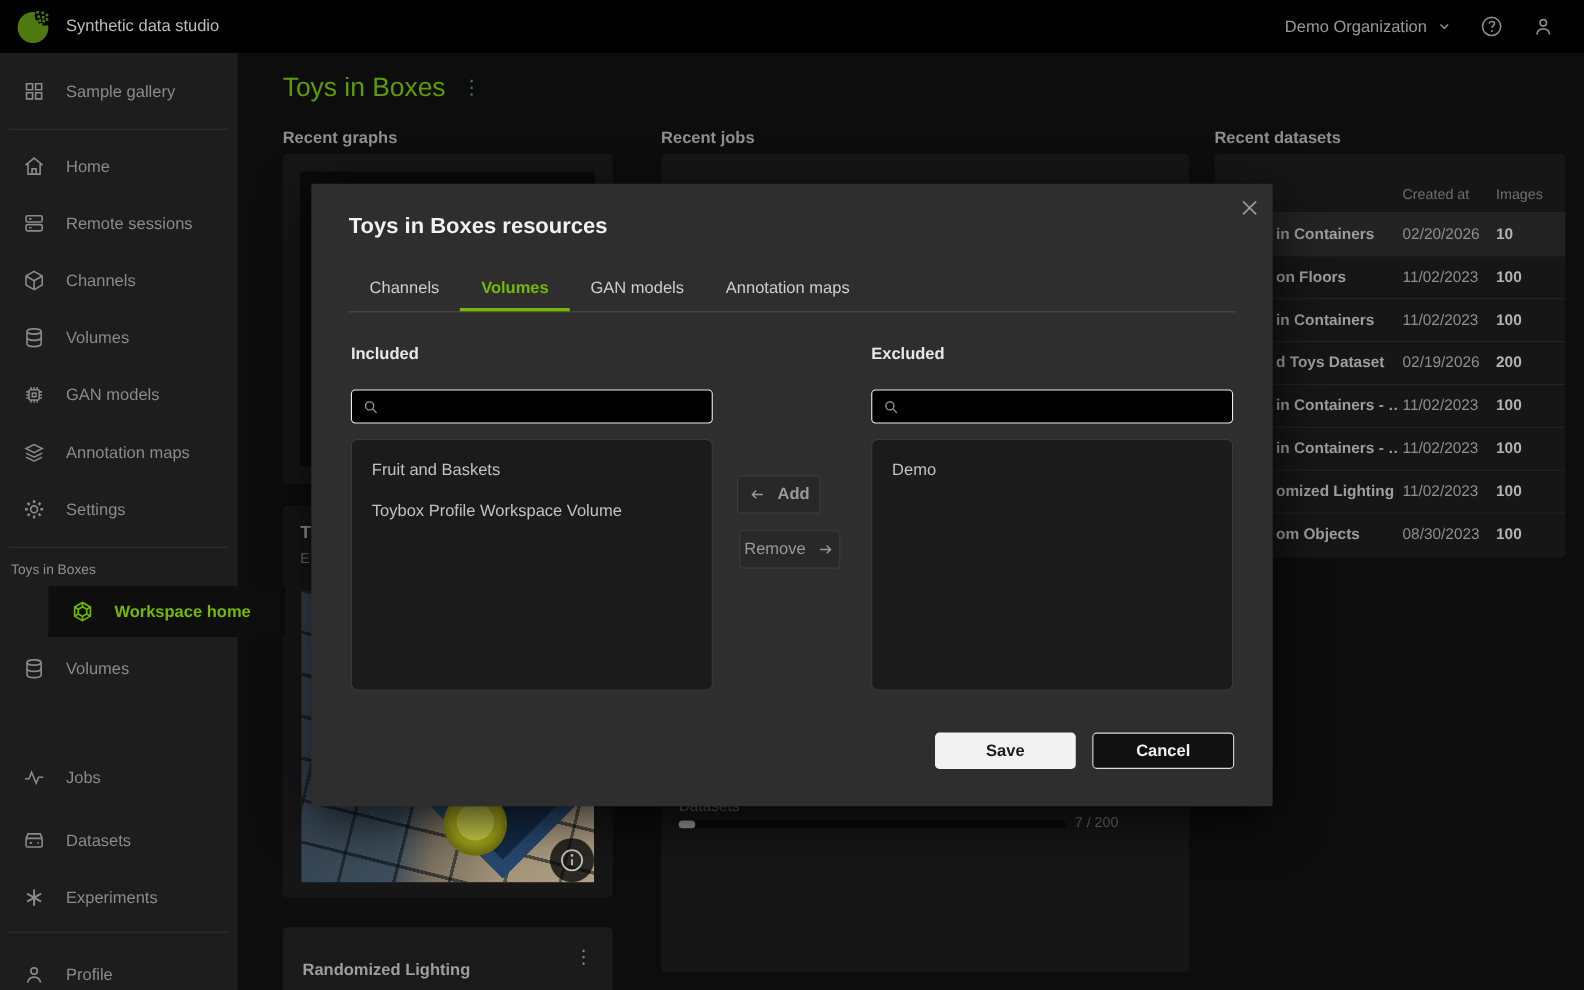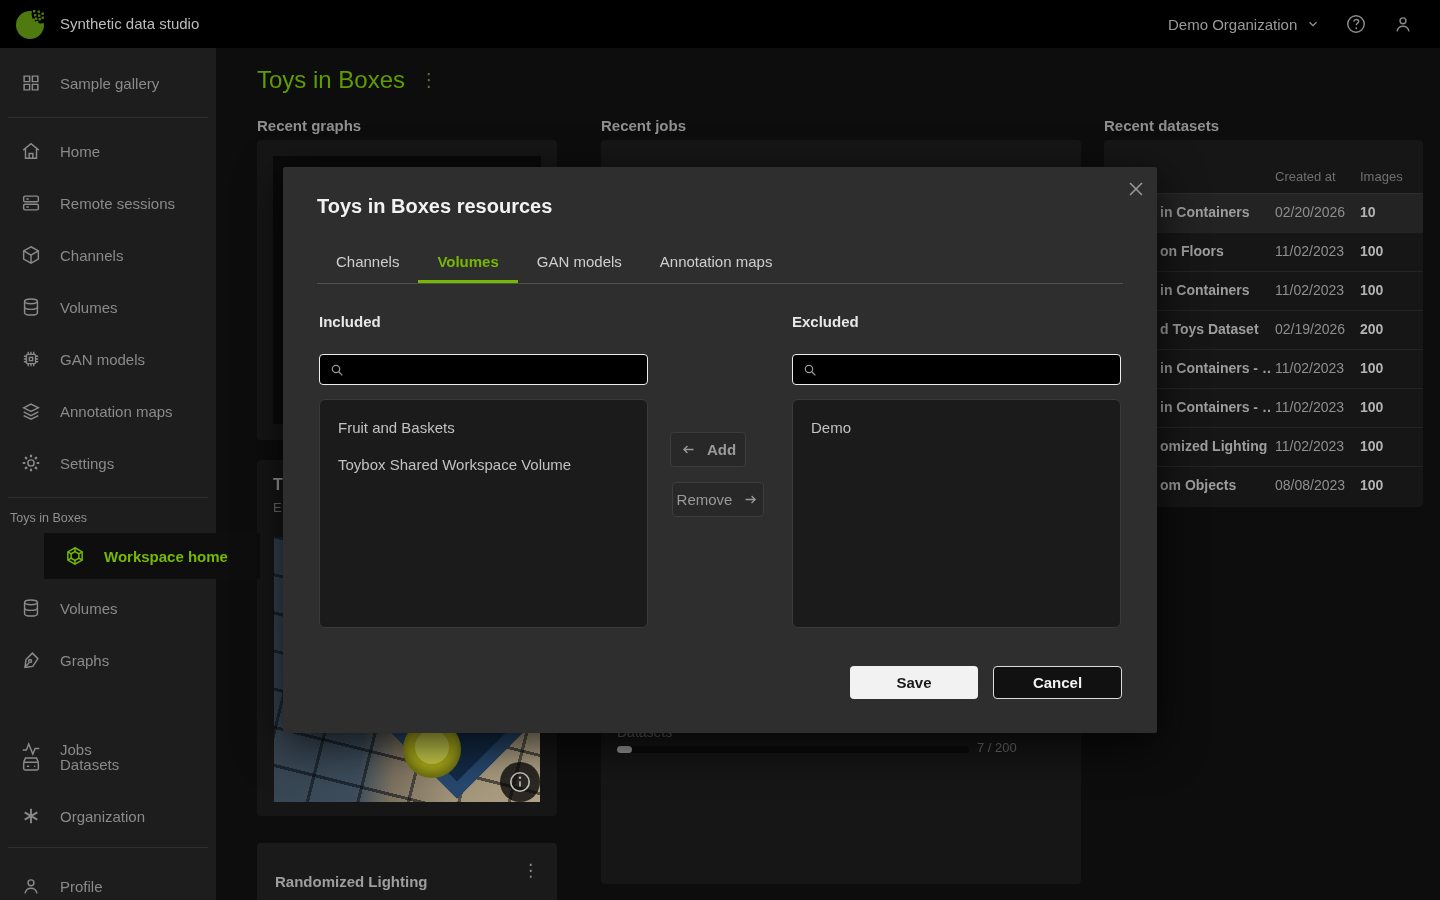--- a/index.html
+++ b/index.html
@@ -232,48 +232,40 @@
       <span>Workspace home</span>
     </div>
     <div class="side-item" style="top:539px;">
       <svg viewBox="0 0 24 24" width="22" height="22" fill="none" stroke="currentColor" stroke-width="1.6">
           <ellipse cx="12" cy="5.8" rx="7" ry="2.6"></ellipse>
           <path d="M5 5.8v12.4c0 1.4 3.1 2.6 7 2.6s7-1.2 7-2.6V5.8"></path>
           <path d="M5 12c0 1.4 3.1 2.6 7 2.6s7-1.2 7-2.6"></path>
         </svg>
       <span>Volumes</span>
     </div>
-    <div class="side-item" style="top:591px;">
-      <svg viewBox="0 0 24 24" width="22" height="22" fill="none" stroke="currentColor" stroke-width="1.6">
-          <path d="M13.5 4.5L19.5 10.5 14 19l-8.5 1 1-8.5z"></path>
-          <circle cx="11" cy="13" r="1.6"></circle>
-          <path d="M5.5 19.5l4.3-4.3"></path>
-        </svg>
-      <span>Graphs</span>
-    </div>
-    <div class="side-item" style="top:680px;">
+    <div class="side-item" style="top:638px;">
       <svg viewBox="0 0 24 24" width="22" height="22" fill="none" stroke="currentColor" stroke-width="1.6">
           <path d="M3 13h4l2.5-6.5 4.5 11 2.5-6H21"></path>
         </svg>
       <span>Jobs</span>
     </div>
     <div class="side-item" style="top:695px;">
       <svg viewBox="0 0 24 24" width="22" height="22" fill="none" stroke="currentColor" stroke-width="1.6">
           <path d="M4 10l2-4.5h12L20 10"></path>
           <rect x="4" y="10" width="16" height="8.5" rx="1.5"></rect>
           <path d="M7.5 14.5h2.5"></path>
           <circle cx="16" cy="14.5" r=".9" fill="currentColor" stroke="none"></circle>
         </svg>
       <span>Datasets</span>
     </div>
     <div class="side-item" style="top:747px;">
       <svg viewBox="0 0 24 24" width="22" height="22" fill="none" stroke="currentColor" stroke-width="2">
           <path d="M12 4v16M5.1 8l13.8 8M18.9 8L5.1 16"></path>
         </svg>
-      <span>Organization</span>
+      <span>Experiments</span>
     </div>
 
     <div class="side-div" style="top:799px;"></div>
     <div class="side-item" style="top:817px;">
       <svg viewBox="0 0 24 24" width="22" height="22" fill="none" stroke="currentColor" stroke-width="1.6">
           <circle cx="12" cy="8.5" r="3.2"></circle>
           <path d="M5.5 20c.8-3.6 3.4-5.5 6.5-5.5s5.7 1.9 6.5 5.5"></path>
         </svg>
       <span>Profile</span>
     </div>
@@ -358,21 +350,21 @@
         <span class="tdate">11/02/2023</span>
         <span class="timg">100</span>
     </div>
     <div class="trow" style="top:288px;">
       <span class="tname">omized Lighting</span>
         <span class="tdate">11/02/2023</span>
         <span class="timg">100</span>
     </div>
     <div class="trow" style="top:327px;border-bottom:none;">
       <span class="tname">om Objects</span>
-        <span class="tdate">08/08/2023</span>
+        <span class="tdate">08/30/2023</span>
         <span class="timg">100</span>
     </div>
   </div>
 
   <div class="modal">
     <div class="modal-title">Toys in Boxes resources</div>
     <div class="modal-close">
       <svg viewBox="0 0 24 24" width="22" height="22" fill="none" stroke="currentColor" stroke-width="1.7">
           <path d="M5.5 5.5l13 13M18.5 5.5l-13 13"></path>
         </svg>
@@ -398,21 +390,21 @@
     <div class="searchbox" style="left:509px;">
       <svg viewBox="0 0 24 24" width="16" height="16" fill="none" stroke="currentColor" stroke-width="1.8">
           <circle cx="10.5" cy="10.5" r="5.5"></circle>
           <path d="M14.6 14.6L20 20"></path>
         </svg>
       <input value="" style="">
     </div>
 
     <div class="listbox" style="left:36px;">
       <div class="list-item">Fruit and Baskets</div>
-      <div class="list-item">Toybox Shared Workspace Volume</div>
+      <div class="list-item">Toybox Profile Workspace Volume</div>
     </div>
     <div class="listbox" style="left:509px;">
       <div class="list-item">Demo</div>
     </div>
 
     <div class="mid-btn" style="left:387px;top:265px;width:76px;height:35px;">
       <svg viewBox="0 0 24 24" width="17" height="17" fill="none" stroke="currentColor" stroke-width="1.8">
           <path d="M19 12H5.5M10.5 7L5.5 12l5 5"></path>
         </svg>
       <span style="font-weight:700;">Add</span>

